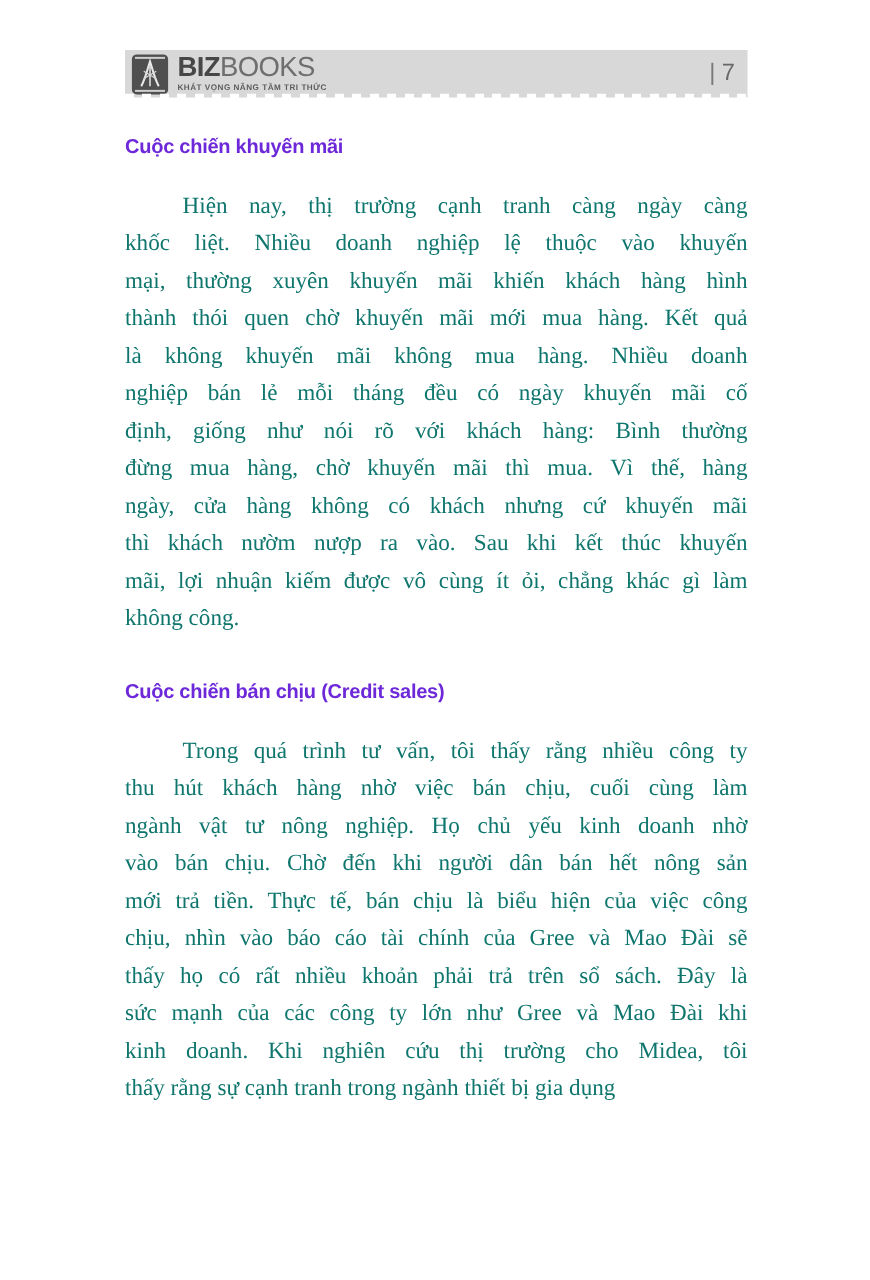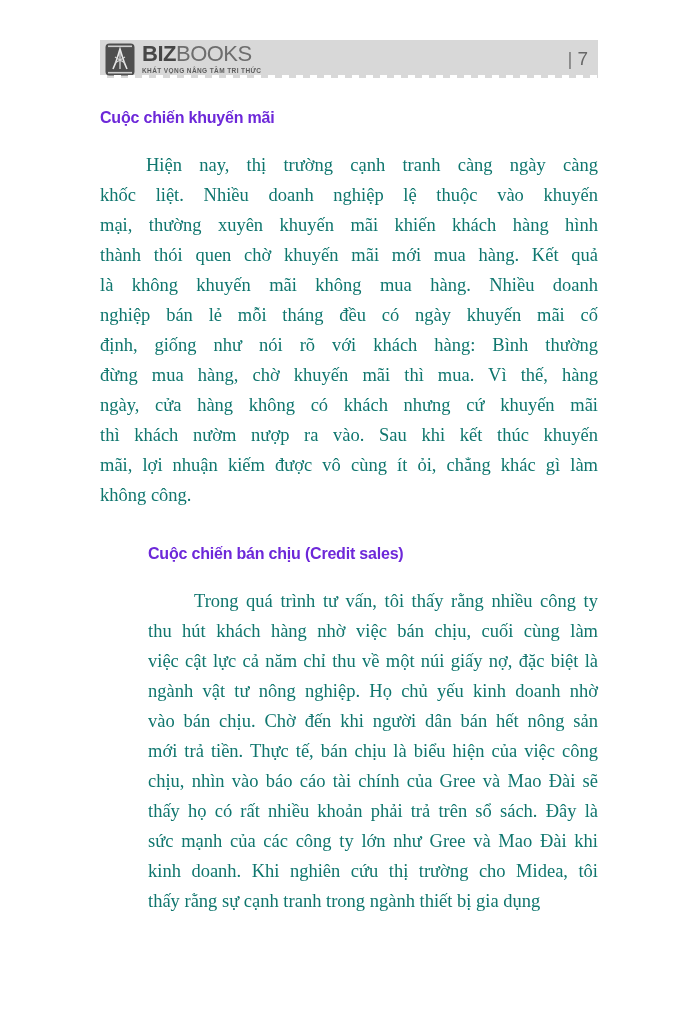--- a/index.html
+++ b/index.html
@@ -90,21 +90,21 @@
   }
   .section-heading {
     font-family: "Liberation Sans", sans-serif;
     font-weight: 700;
     font-size: 16px;
     line-height: 28px;
     color: #6d28d9;
     letter-spacing: -0.2px;
     margin: 0 0 18px 0;
   }
-  .section + .section { margin-top: 30px; margin-left: 48px; }
+  .section + .section { margin-top: 30px; }
   .paragraph {
     color: #0f766e;
     font-size: 18.5px;
   }
   .para-line {
     line-height: 30px;
     text-align: justify;
     text-align-last: justify;
     white-space: normal;
   }
@@ -157,21 +157,20 @@
           <div class="para-line">mãi, lợi nhuận kiếm được vô cùng ít ỏi, chẳng khác gì làm</div>
           <div class="para-line last">không công.</div>
         </div>
     </div>
 
     <div class="section">
       <h1 class="section-heading">Cuộc chiến bán chịu (Credit sales)</h1>
       <div class="paragraph">
           <div class="para-line first">Trong quá trình tư vấn, tôi thấy rằng nhiều công ty</div>
           <div class="para-line">thu hút khách hàng nhờ việc bán chịu, cuối cùng làm</div>
-          <div class="para-line">việc cật lực cả năm chỉ thu về một núi giấy nợ, đặc biệt là</div>
           <div class="para-line">ngành vật tư nông nghiệp. Họ chủ yếu kinh doanh nhờ</div>
           <div class="para-line">vào bán chịu. Chờ đến khi người dân bán hết nông sản</div>
           <div class="para-line">mới trả tiền. Thực tế, bán chịu là biểu hiện của việc công</div>
           <div class="para-line">chịu, nhìn vào báo cáo tài chính của Gree và Mao Đài sẽ</div>
           <div class="para-line">thấy họ có rất nhiều khoản phải trả trên sổ sách. Đây là</div>
           <div class="para-line">sức mạnh của các công ty lớn như Gree và Mao Đài khi</div>
           <div class="para-line">kinh doanh. Khi nghiên cứu thị trường cho Midea, tôi</div>
           <div class="para-line last">thấy rằng sự cạnh tranh trong ngành thiết bị gia dụng</div>
         </div>
     </div>

